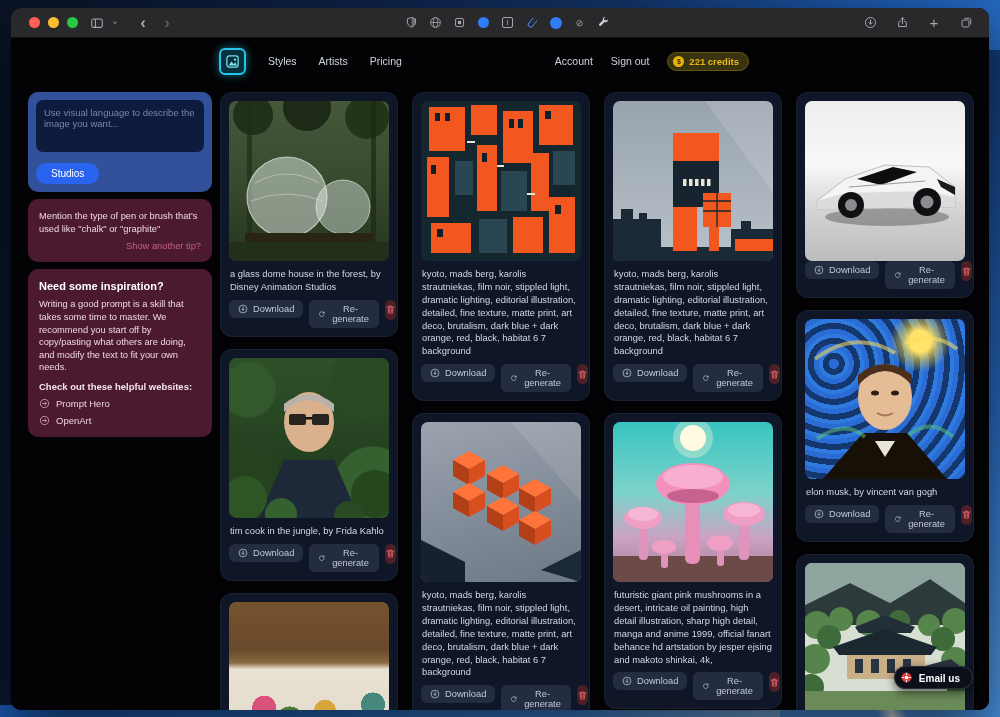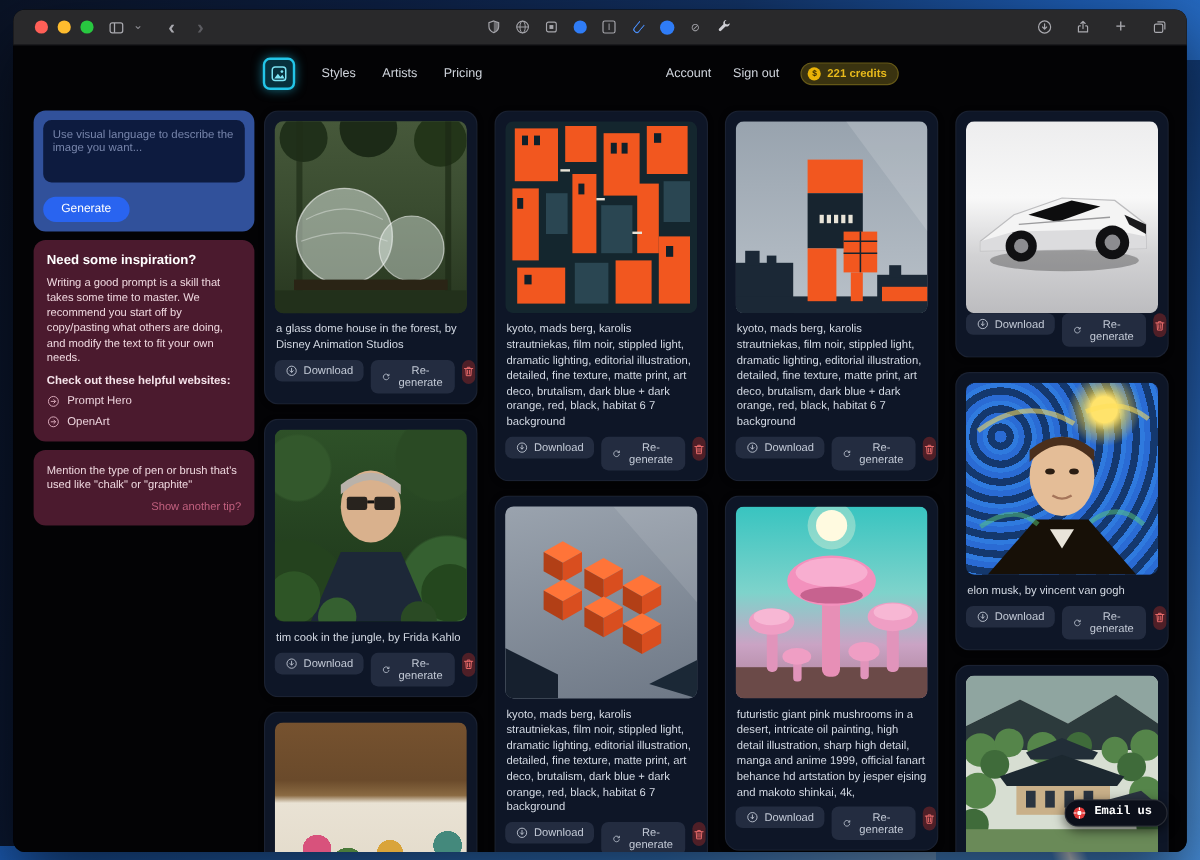--- a/index.html
+++ b/index.html
@@ -122,23 +122,23 @@
     radial-gradient(circle 14px at 10% 88%, #7a4a8a 0 99%, transparent),
     radial-gradient(circle 16px at 50% 92%, #c06a4a 0 99%, transparent),
     linear-gradient(180deg,#76522f 0%,#6a4a2b 30%,#8a6a42 38%,#e9e2d4 42%,#e4dccc 70%,#caa88a 100%); }
   .img-musk { background:
     radial-gradient(circle at 72% 14%, #ffe36b 0 6%, rgba(255,217,59,.55) 10%, transparent 17%),
     repeating-radial-gradient(circle at 18% 28%, #2a6bd4 0 5px, #14386e 5px 11px, #2f7ade 11px 15px),
     #1b4a9e; }
   .img-cubes-bg { background:linear-gradient(165deg,#9aa3ae,#6e7886); }
 
   
-  .email-fab { position:absolute; right:16px; bottom:21px; display:flex; align-items:flex-start; gap:6px;
+  .email-fab { position:absolute; right:16px; bottom:21px; display:flex; align-items:flex-end; gap:6px;
     background:#0b0f1a; border:1px solid rgba(255,255,255,.12); border-radius:999px; padding:4px 12px 4px 5px;
-    color:#fff; font-size:10px; font-weight:bold; cursor:pointer; box-shadow:0 3px 10px rgba(0,0,0,.6);font-family:Liberation Mono, monospace; }
+    color:#fff; font-size:10px; font-weight:bold; cursor:pointer; box-shadow:0 3px 10px rgba(0,0,0,.6); }
   .email-fab svg { width:13px; height:13px; color:#e23b3b; }
 </style>
 </head>
 <body>
 
 <svg width="0" height="0" style="position:absolute" aria-hidden="true">
   <symbol id="i-sidebar" viewBox="0 0 16 16">
       <rect x="2" y="3.5" width="12" height="9.5" rx="2" fill="none" stroke="currentColor" stroke-width="1.2"></rect>
       <line x1="6.2" y1="3.5" x2="6.2" y2="13" stroke="currentColor" stroke-width="1.2"></line>
     </symbol>
@@ -305,44 +305,44 @@
             <span>221 credits</span>
           </span>
         </div>
       </div>
 
       <div class="content">
 
         <aside class="sidebar">
           <div class="prompt-card">
             <textarea placeholder="Use visual language to describe the image you want..." style=""></textarea>
-            <button class="btn-generate">Generate</button>
+            <button class="btn-generate">Studios</button>
+          </div>
+
+          <div class="maroon">
+            <p>Mention the type of pen or brush that's used like "chalk" or "graphite"</p>
+            <a class="tip-link" href="#">Show another tip?</a>
           </div>
 
           <div class="maroon">
             <h3>Need some inspiration?</h3>
             <p>Writing a good prompt is a skill that takes some time to master. We recommend you start off by copy/pasting what others are doing, and modify the text to fit your own needs.</p>
             <div class="sub">Check out these helpful websites:</div>
             <a class="res-link" href="#">
               <svg>
                   <use href="#i-arrowcircle"></use>
                 </svg>
               <span>Prompt Hero</span>
             </a>
             <a class="res-link" href="#">
               <svg>
                   <use href="#i-arrowcircle"></use>
                 </svg>
               <span>OpenArt</span>
             </a>
-          </div>
-
-          <div class="maroon">
-            <p>Mention the type of pen or brush that's used like "chalk" or "graphite"</p>
-            <a class="tip-link" href="#">Show another tip?</a>
           </div>
         </aside>
 
         <div class="grid">
 
           <div class="gcol">
             <article class="card">
               <div class="thumb img-dome">
                 <svg viewBox="0 0 160 160">
                   <circle cx="24" cy="14" r="20" fill="#20301a"></circle>

